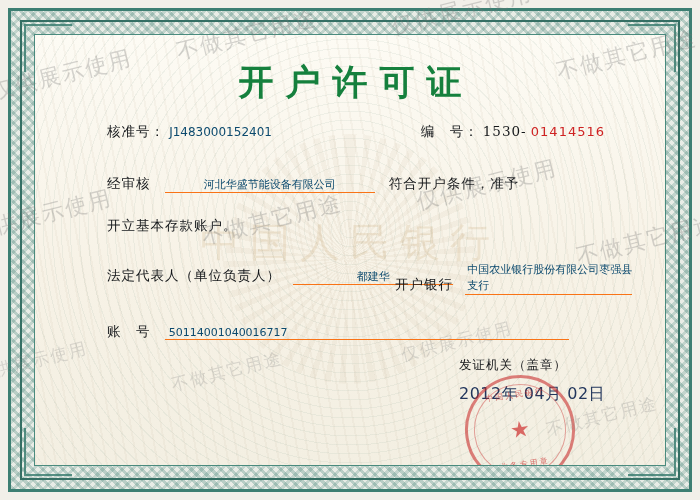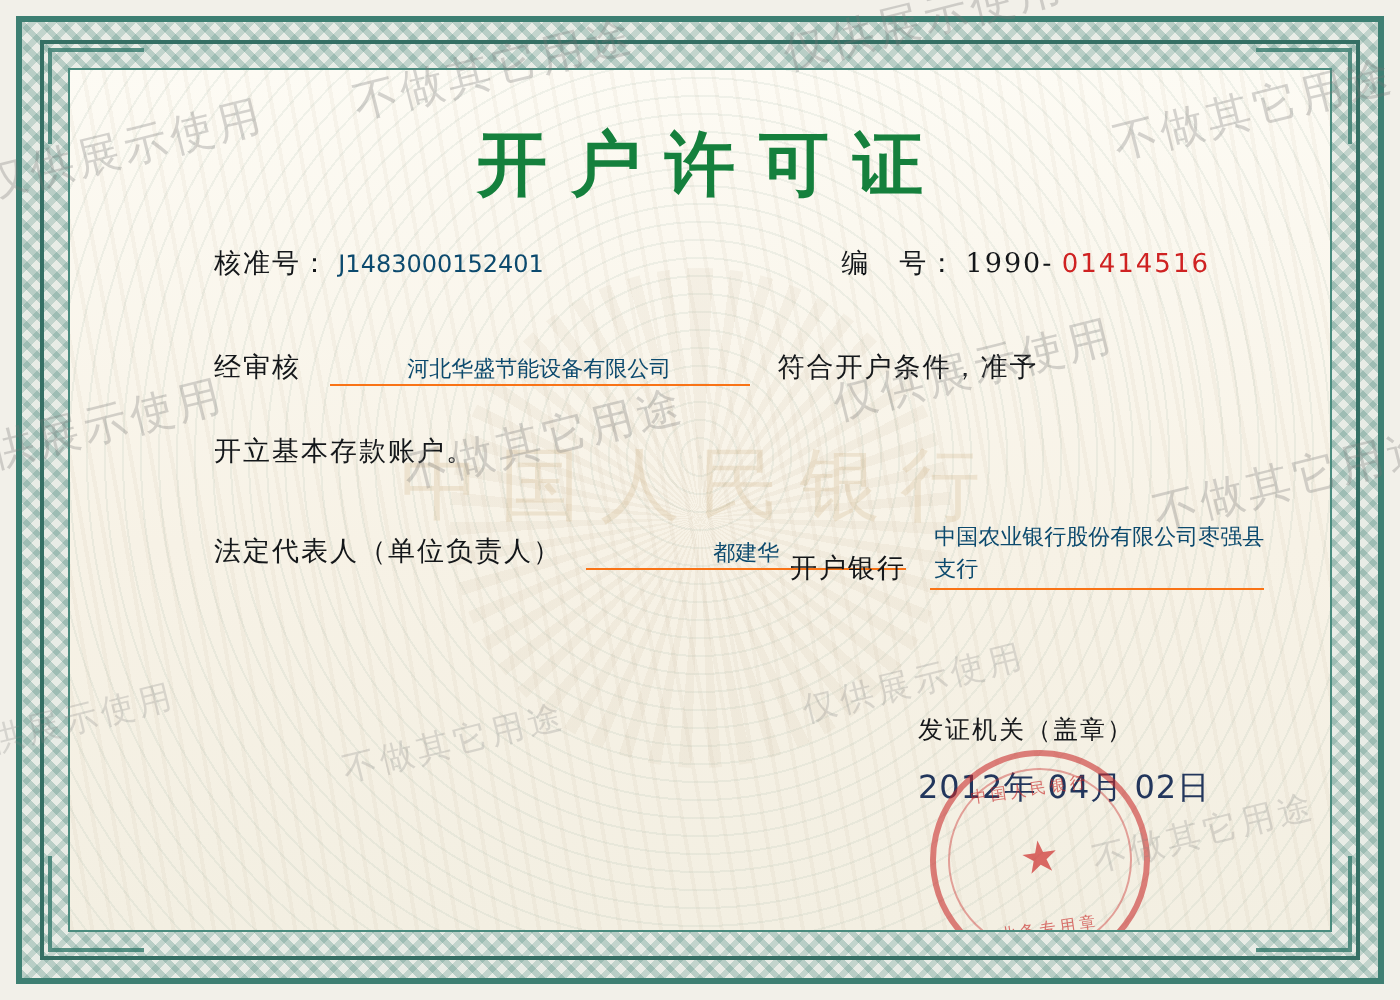--- a/index.html
+++ b/index.html
@@ -269,21 +269,21 @@
 
       <div class="title">开户许可证</div>
 
       <div class="row approval-row">
         <span class="label">核准号：</span>
         <span class="hand hand-blue" style="font-size:12px;">J1483000152401</span>
       </div>
 
       <div class="row number-row">
         <span class="label">编　号：</span>
-        <span class="label">1990-</span>
+        <span class="label">1530-</span>
         <span class="num-red">01414516</span>
       </div>
 
       <div class="row body-line1">
         <span class="label">经审核</span>
         <span class="underline" style="width:210px; margin:0 10px;">
           <span class="hand hand-blue">河北华盛节能设备有限公司</span>
         </span>
         <span class="label">符合开户条件，准予</span>
       </div>
@@ -299,20 +299,26 @@
         </span>
       </div>
 
       <div class="row bank-row">
         <span class="label">开户银行</span>
         <span class="underline" style="width:165px; margin-left:8px; white-space:normal; line-height:1.25; text-align:left; padding-left:2px;">
           <span class="hand hand-blue">中国农业银行股份有限公司枣强县支行</span>
         </span>
       </div>
 
+      <div class="row account-row">
+        <span class="label">账　号</span>
+        <span class="underline" style="width:400px; margin-left:10px; text-align:left; padding-left:4px;">
+          <span class="hand hand-blue">50114001040016717</span>
+        </span>
+      </div>
 
       <div class="issuer-block">
         <div class="issuer-label">发证机关（盖章）</div>
         <div class="issuer-date">2012年 04月 02日</div>
       </div>
 
       <div class="stamp">
         <div class="inner-ring"></div>
         <div class="arc-top">中国人民银行</div>
         <div class="star">★</div>

